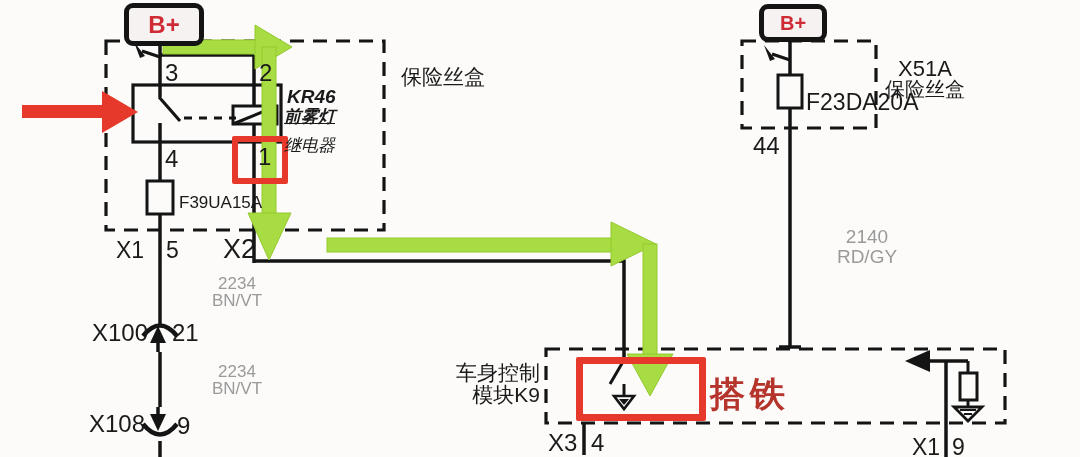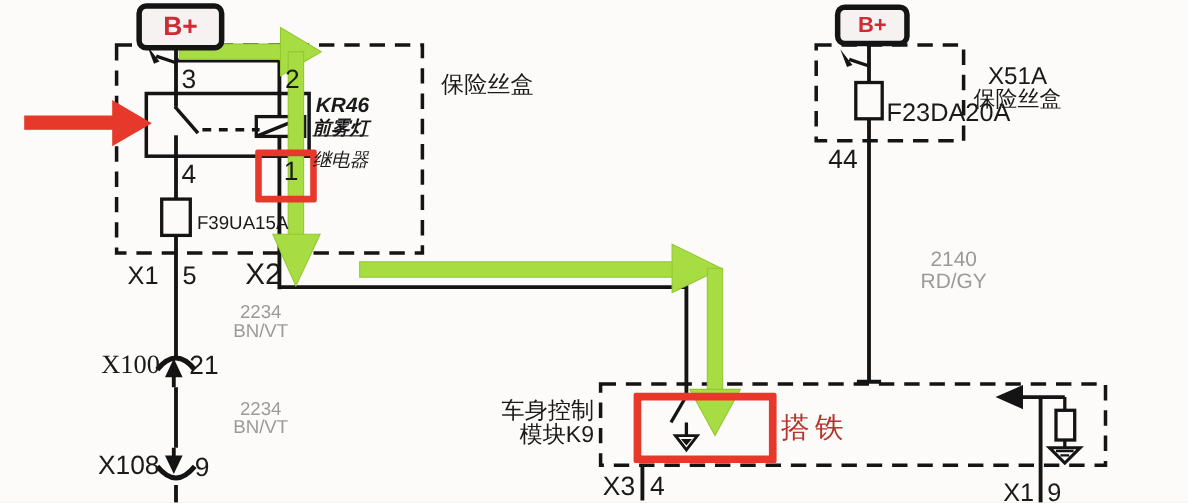--- a/index.html
+++ b/index.html
@@ -127,38 +127,38 @@
 
   <div class="abs lbl" style="left:179px;top:193px;font-size:17px;">F39UA15A</div>
 
   <div class="abs pin" style="left:116px;top:237px;font-size:23px;">X1</div>
   <div class="abs pin" style="left:166px;top:237px;font-size:23px;">5</div>
   <div class="abs pin" style="left:223px;top:234px;font-size:27px;">X2</div>
 
   <div class="abs gray" style="left:163px;top:274px;width:64px;text-align:center;">2234</div>
   <div class="abs gray" style="left:163px;top:291px;width:64px;text-align:center;">BN/VT</div>
 
-  <div class="abs pin" style="left:92px;top:319px;font-family:Liberation Serif, serif;">X100</div>
+  <div class="abs pin" style="left:92px;top:319px;">X100</div>
   <div class="abs pin" style="left:172px;top:319px;">21</div>
 
   <div class="abs gray" style="left:163px;top:362px;width:64px;text-align:center;">2234</div>
   <div class="abs gray" style="left:163px;top:379px;width:64px;text-align:center;">BN/VT</div>
 
   <div class="abs pin" style="left:89px;top:410px;">X108</div>
   <div class="abs pin" style="left:177px;top:412px;">9</div>
 
   <div class="abs lbl" style="left:880px;top:56px;width:90px;text-align:center;font-size:22px;">X51A</div>
   <div class="abs lbl" style="left:878px;top:76px;width:94px;text-align:center;font-size:20px;">保险丝盒</div>
   <div class="abs lbl" style="left:806px;top:89px;font-size:23px;">F23DA20A</div>
   <div class="abs pin" style="left:753px;top:132px;">44</div>
   <div class="abs gray" style="left:790px;top:226px;width:70px;text-align:center;font-size:19px;">2140</div>
   <div class="abs gray" style="left:790px;top:246px;width:70px;text-align:center;font-size:19px;">RD/GY</div>
 
   <div class="abs lbl" style="left:440px;top:359px;width:100px;text-align:right;font-size:21px;">车身控制</div>
   <div class="abs lbl" style="left:440px;top:381px;width:100px;text-align:right;font-size:21px;">模块K9</div>
-  <div class="abs" style="left:710px;top:371px;font-size:26px;font-weight:normal;color:var(--dark-red,#b5342c);letter-spacing:5px;">搭铁</div>
+  <div class="abs" style="left:710px;top:371px;font-size:35px;font-weight:bold;color:var(--dark-red,#b5342c);letter-spacing:5px;">搭铁</div>
   <div class="abs pin" style="left:548px;top:429px;">X3</div>
   <div class="abs pin" style="left:591px;top:429px;">4</div>
   <div class="abs pin" style="left:912px;top:434px;font-size:23px;">X1</div>
   <div class="abs pin" style="left:952px;top:434px;font-size:23px;">9</div>
 
 
 </div>
 
 </body></html>

